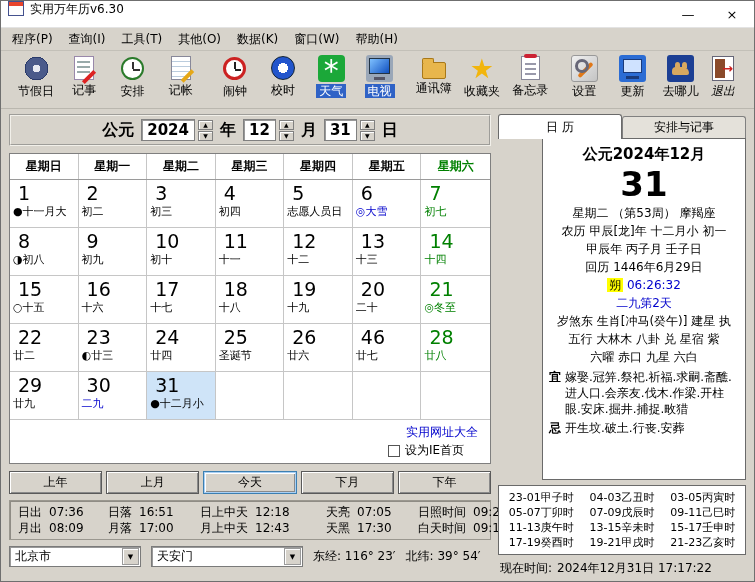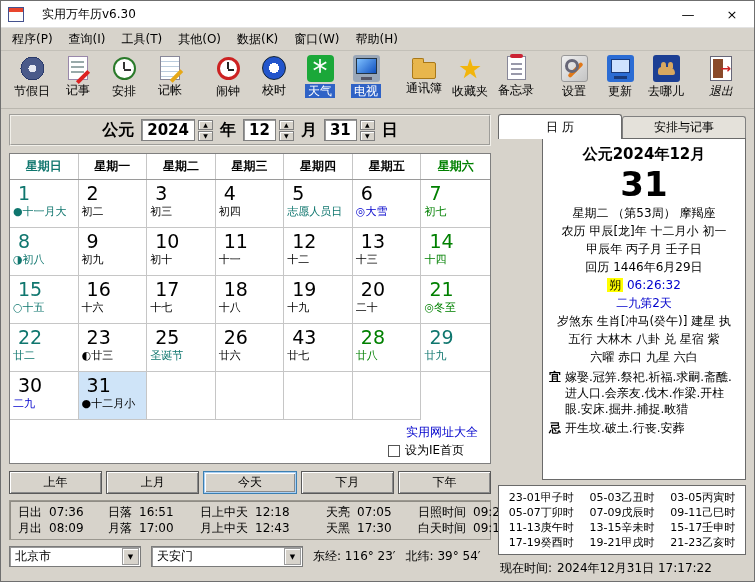--- a/index.html
+++ b/index.html
@@ -1,32 +1,32 @@
 <!DOCTYPE html>
 <html><head>
 <meta charset="utf-8">
 <style>
   *{box-sizing:border-box;margin:0;padding:0;font-family:"DejaVu Sans","Liberation Sans",sans-serif;}
   html,body{width:755px;height:582px;}
   body{background:#d7d3cb;border:1px solid #6f6f6f;overflow:hidden;font-size:12px;color:#000;}
 
   
-  .titlebar{height:27px;background:#fff;display:flex;align-items:center;padding-left:7px;gap:18px;border-bottom:1px solid #e3e3e3;}
+  .titlebar{height:27px;background:#fff;display:flex;align-items:flex-start;padding-left:7px;gap:6px;border-bottom:1px solid #e3e3e3;}
   .app-icon{width:16px;height:15px;border:1px solid #44518e;background:linear-gradient(#e8442c 0 4px,#fdfdfd 4px);flex:none;}
   .title-text{font-size:12px;}
   .win-controls{margin-left:auto;display:flex;height:100%;}
   .win-btn{width:44px;display:flex;align-items:center;justify-content:center;font-size:13px;cursor:default;}
 
   
   .menubar{height:23px;display:flex;align-items:center;padding:0 3px;background:#d7d3cb;border-bottom:1px solid #c3c0b8;}
   .menu-item{padding:3px 8px;}
 
   
   .toolbar{height:58px;display:flex;align-items:flex-start;padding:3px 8px 2px;border-bottom:1px solid #bab7af;}
-  .tb-btn{width:46px;display:flex;flex-direction:column;align-items:center;gap:2px;padding-top:1px;}
+  .tb-btn{width:46px;display:flex;flex-direction:column;align-items:center;gap:2px;padding-top:1px;margin-left:6px;}
   .tb-gap{margin-left:12px;}
   .tb-push{margin-left:auto;margin-right:2px;font-style:italic;}
   .tb-label{font-size:12px;line-height:14px;white-space:nowrap;}
   .tb-hl{background:#2f62c6;color:#fff;padding:0 3px;}
 
   
   .ticon{width:27px;height:27px;position:relative;flex:none;}
   .ticon-holidays{background:radial-gradient(circle at 50% 50%,#e6e9f2 0 4px,#4a5a8a 4px 11px,#2a3a6a 11px 12px,transparent 12px);}
   .ticon-notes{background:#fff;border:1px solid #98a;width:20px;height:24px;margin:1px auto;}
   .ticon-notes::after{content:"";position:absolute;left:2px;top:4px;width:13px;height:2px;background:#9aa;box-shadow:0 5px 0 #9aa,0 10px 0 #9aa;}
@@ -83,21 +83,21 @@
   .cal-box{background:#fff;border:1px solid #7f7f7f;}
   .cal-head{display:grid;grid-template-columns:repeat(7,1fr);height:26px;border-bottom:1px solid #9a9a9a;}
   .cal-h{display:flex;align-items:center;justify-content:center;font-size:12px;font-weight:bold;border-right:1px solid #c6c6c6;}
   .cal-h:last-child{border-right:none;}
   .cal-grid{display:grid;grid-template-columns:repeat(7,1fr);grid-auto-rows:48px;}
   .cal-cell{border-right:1px solid #c6c6c6;border-bottom:1px solid #c6c6c6;padding:1px 1px 0 3px;overflow:hidden;}
   .cal-cell:nth-child(7n){border-right:none;}
   .cal-num{font-size:19px;line-height:24px;margin-left:5px;}
   .cal-sub{font-size:11px;line-height:14px;white-space:nowrap;}
   .cal-sel{background:#cfe4f8;}
-  .c-red{color:#0f766e;}
+  .c-red{color:#000000;}
   .c-green{color:#008000;}
   .c-blue{color:#0000cc;}
   .cal-foot{height:43px;position:relative;}
   .site-link{position:absolute;right:12px;top:4px;color:#0000cc;font-size:12px;cursor:pointer;}
   .iehome{position:absolute;right:26px;top:22px;display:flex;align-items:center;gap:5px;font-size:12px;}
   .checkbox{width:12px;height:12px;background:#fff;border:1px solid #555;flex:none;}
 
   
   .nav-row{display:flex;gap:4px;margin:7px 0 6px;}
   .nav-btn{flex:1;height:23px;background:#d7d3cb;border:1px solid #5a5a5a;box-shadow:inset 1px 1px 0 #fff,inset -1px -1px 0 #8a8a8a;font-size:12px;cursor:default;}
@@ -346,29 +346,33 @@
             </div>
             <div class="cal-cell">
               <div class="cal-num c-red">22</div>
               <div class="cal-sub c-red">廿二</div>
             </div>
             <div class="cal-cell">
               <div class="cal-num">23</div>
               <div class="cal-sub">◐廿三</div>
             </div>
             <div class="cal-cell">
+              <div class="cal-num">24</div>
+              <div class="cal-sub">廿四</div>
+            </div>
+            <div class="cal-cell">
               <div class="cal-num">25</div>
               <div class="cal-sub c-red">圣诞节</div>
             </div>
             <div class="cal-cell">
               <div class="cal-num">26</div>
               <div class="cal-sub">廿六</div>
             </div>
             <div class="cal-cell">
-              <div class="cal-num">43</div>
+              <div class="cal-num">46</div>
               <div class="cal-sub">廿七</div>
             </div>
             <div class="cal-cell">
               <div class="cal-num c-green">28</div>
               <div class="cal-sub c-green">廿八</div>
             </div>
             <div class="cal-cell">
               <div class="cal-num c-red">29</div>
               <div class="cal-sub c-red">廿九</div>
             </div>
@@ -493,21 +497,21 @@
           <span class="yi-text">嫁娶.冠笄.祭祀.祈福.求嗣.斋醮.进人口.会亲友.伐木.作梁.开柱眼.安床.掘井.捕捉.畋猎</span>
         </div>
         <div class="yi-row">
           <span class="yi-label">忌</span>
           <span class="yi-text">开生坟.破土.行丧.安葬</span>
         </div>
       </div>
 
       <div class="hours-box">
           <div class="hour-cell">23-01甲子时</div>
-          <div class="hour-cell">05-03乙丑时</div>
+          <div class="hour-cell">04-03乙丑时</div>
           <div class="hour-cell">03-05丙寅时</div>
           <div class="hour-cell">05-07丁卯时</div>
           <div class="hour-cell">07-09戊辰时</div>
           <div class="hour-cell">09-11己巳时</div>
           <div class="hour-cell">11-13庚午时</div>
           <div class="hour-cell">13-15辛未时</div>
           <div class="hour-cell">15-17壬申时</div>
           <div class="hour-cell">17-19癸酉时</div>
           <div class="hour-cell">19-21甲戌时</div>
           <div class="hour-cell">21-23乙亥时</div>

